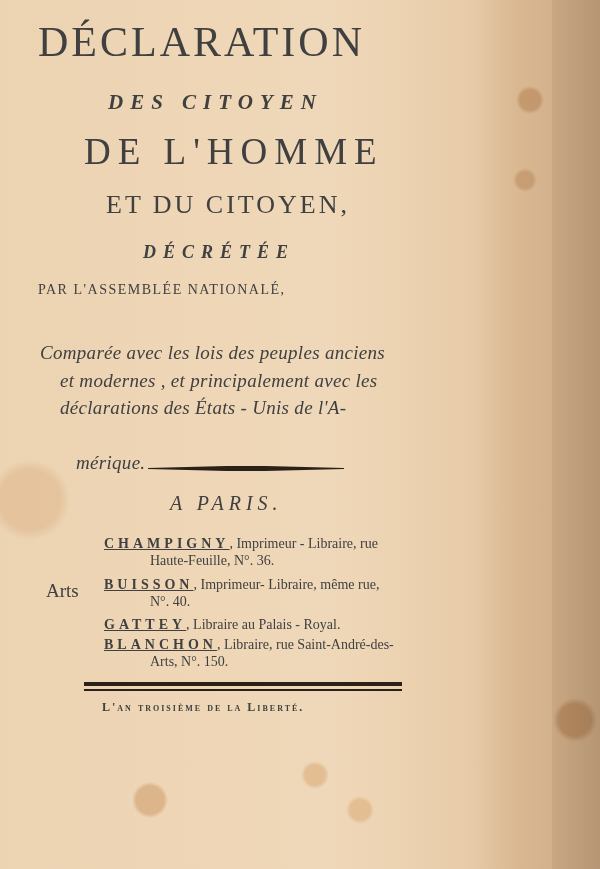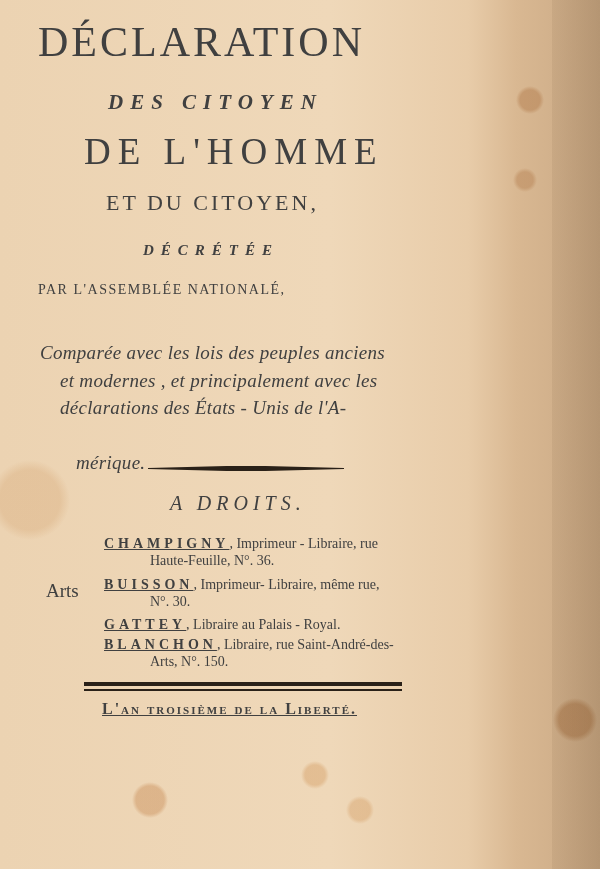--- a/index.html
+++ b/index.html
@@ -21,22 +21,22 @@
   }
   .spine {
     position: absolute; top: 0; bottom: 0; left: 552px; width: 48px;
     background: linear-gradient(to right, rgba(120,90,60,0.10), rgba(110,80,50,0.22));
   }
   .txt { position: absolute; color: #404040; white-space: nowrap; font-family: "DejaVu Serif", serif; }
 
   #t1 { top: 18px; left: 38px; font-size: 42px; letter-spacing: 3px; font-family: "Liberation Serif", serif; }
   #t2 { top: 90px; left: 108px; font-size: 21px; font-style: italic; letter-spacing: 7px; font-family: "Liberation Serif", serif; font-weight: bold; }
   #t3 { top: 130px; left: 84px; font-size: 37px; letter-spacing: 7px; font-family: Liberation Serif, serif; }
-  #t4 { top: 190px; left: 106px; font-size: 22px; letter-spacing: 3px; font-family: "Liberation Serif", serif; }
-  #t5 { top: 242px; left: 143px; font-size: 15px; font-style: italic; letter-spacing: 7px; font-family: "Liberation Serif", serif; font-weight: bold; }
+  #t4 { top: 190px; left: 106px; font-size: 26px; letter-spacing: 3px; font-family: "Liberation Serif", serif; }
+  #t5 { top: 242px; left: 143px; font-size: 18px; font-style: italic; letter-spacing: 7px; font-family: "Liberation Serif", serif; font-weight: bold; }
   #t6 { top: 282px; left: 38px; font-size: 14px; letter-spacing: 1.5px; font-family: "Liberation Serif", serif; }
 
   .it { font-family: "Liberation Serif", serif; font-style: italic; font-size: 19px; letter-spacing: 0.3px; }
   #p1 { top: 342px; left: 40px; }
   #p2 { top: 370px; left: 60px; }
   #p3 { top: 397px; left: 60px; }
   #p4 { top: 424px; left: 76px; margin-top: 28px; }
 
   .rule1 {
     position: absolute; top: 466px; left: 148px; width: 196px; height: 5px;
@@ -54,21 +54,21 @@
   #l2b { top: 594px; left: 150px; }
   #l3 { top: 617px; left: 104px; }
   #l4 { top: 637px; left: 104px; }
   #l4b { top: 654px; left: 150px; }
   #chez { top: 580px; left: 46px; font-family: "Liberation Serif", serif; font-size: 19px; }
 
   .rule2 { position: absolute; left: 84px; width: 318px; background: #2a2118; }
   #r2a { top: 682px; height: 4px; }
   #r2b { top: 689px; height: 2px; }
 
-  #year { top: 700px; left: 102px; font-family: "Liberation Serif", serif; font-size: 16px; letter-spacing: 2px; font-variant: small-caps; font-weight: bold; text-decoration: underline; }
+  #year { top: 700px; left: 102px; font-family: "Liberation Serif", serif; font-size: 12px; letter-spacing: 2px; font-variant: small-caps; font-weight: bold; }
 </style>
 </head>
 <body>
 
 <div class="page"></div>
 <div class="spine"></div>
 
 <div id="t1" class="txt">DÉCLARATION</div>
 <div id="t2" class="txt">DES CITOYEN</div>
 <div id="t3" class="txt">DE L'HOMME</div>
@@ -76,29 +76,29 @@
 <div id="t5" class="txt">DÉCRÉTÉE</div>
 <div id="t6" class="txt">PAR L'ASSEMBLÉE NATIONALÉ,</div>
 
 <div id="p1" class="txt it">Comparée avec les lois des peuples anciens</div>
 <div id="p2" class="txt it">et modernes , et principalement avec les</div>
 <div id="p3" class="txt it">déclarations des États - Unis de l'A-</div>
 <div id="p4" class="txt it">mérique.</div>
 
 <div class="rule1"></div>
 
-<div id="paris" class="txt">A DROITS.</div>
+<div id="paris" class="txt">A PARIS.</div>
 
 <div id="chez" class="txt">Arts</div>
 
 <div id="l1" class="txt pr"><span class="caps">CHAMPIGNY</span><span>, Imprimeur - Libraire, rue</span></div>
 <div id="l1b" class="txt pr">Haute-Feuille, N°. 36.</div>
 
 <div id="l2" class="txt pr"><span class="caps">BUISSON</span><span>, Imprimeur- Libraire, même rue,</span></div>
-<div id="l2b" class="txt pr">N°. 30.</div>
+<div id="l2b" class="txt pr">N°. 40.</div>
 
 <div id="l3" class="txt pr"><span class="caps">GATTEY</span><span>, Libraire au Palais - Royal.</span></div>
 
 <div id="l4" class="txt pr"><span class="caps">BLANCHON</span><span>, Libraire, rue Saint-André-des-</span></div>
 <div id="l4b" class="txt pr">Arts, N°. 150.</div>
 
 <div id="r2a" class="rule2"></div>
 <div id="r2b" class="rule2"></div>
 
 <div id="year" class="txt">L'an troisième de la Liberté.</div>

